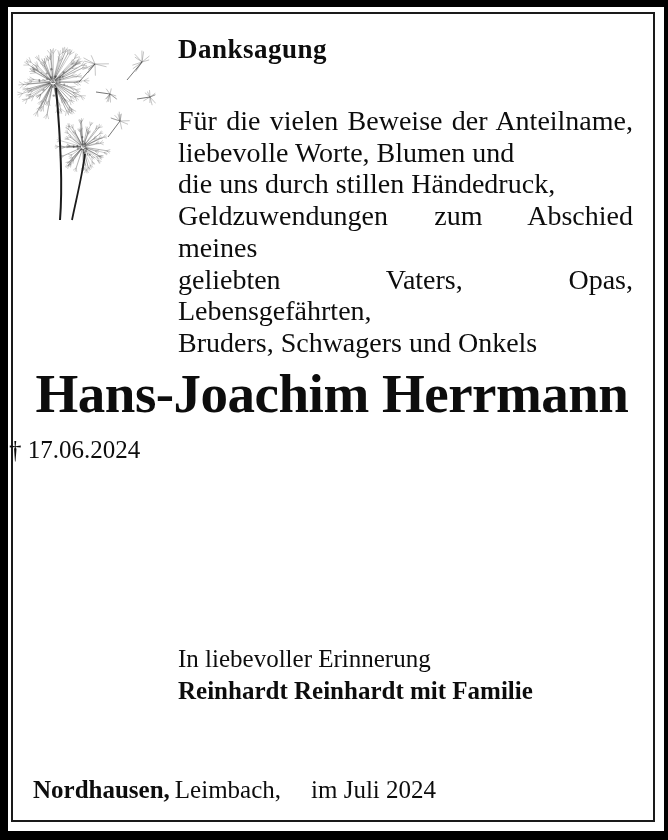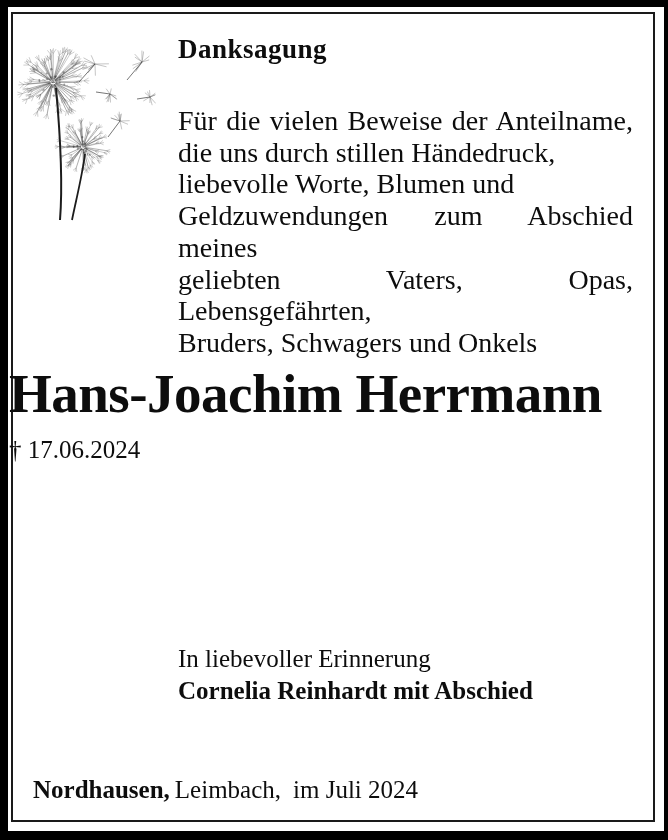--- a/index.html
+++ b/index.html
@@ -14,34 +14,34 @@
   }
   .dandelion{position:absolute;left:8px;top:42px;width:160px;height:200px;}
   .heading{
     position:absolute;left:178px;top:32px;width:300px;
     font-size:27px;line-height:34px;font-weight:bold;letter-spacing:.5px;
   }
   .intro{position:absolute;left:178px;top:105px;width:455px;font-size:28px;line-height:31.7px;}
   .line{white-space:nowrap;}
   .line.stretch{white-space:normal;text-align:justify;text-align-last:justify;}
   .deceased{
-    position:absolute;left:9px;top:363px;width:646px;text-align:left;
+    position:absolute;left:9px;top:363px;width:646px;text-align:center;
     font-size:55px;line-height:62px;font-weight:bold;letter-spacing:-.5px;
   }
   .death-date{
     position:absolute;left:9px;top:435px;width:512px;text-align:left;
     font-size:25px;line-height:30px;
   }
   .thanks{position:absolute;left:31px;top:520px;width:602px;font-size:22px;line-height:32px;}
   .memory{position:absolute;left:178px;top:643px;width:440px;font-size:25px;line-height:32px;}
   .memory .family{font-weight:bold;}
   .signoff{position:absolute;left:33px;top:774px;width:560px;font-size:25px;line-height:32px;white-space:nowrap;}
   .signoff .place{font-weight:bold;}
   .signoff .region{margin-left:5px;}
-  .signoff .issued{margin-left:12px;}
+  .signoff .issued{margin-left:30px;}
 </style>
 </head>
 <body>
 
 <div class="page">
   <div class="paper"></div>
   <div class="rule-frame"></div>
 
   <svg id="dandelion-svg" class="dandelion" viewBox="0 0 160 200">
       <line x1="47.7" y1="39.9" x2="75.9" y2="38.8" stroke="#4f4f4f" stroke-width=".6" opacity="0.39"></line>
@@ -658,36 +658,36 @@
       <line x1="112" y1="79" x2="102.6" y2="75.8" stroke="#4f4f4f" stroke-width=".5" opacity=".65"></line>
       <line x1="112" y1="79" x2="109.9" y2="71.7" stroke="#4f4f4f" stroke-width=".5" opacity=".65"></line>
       <path d="M48,46 C52,90 55,140 52,178" stroke="#1c1c1c" stroke-width="2" fill="none"></path>
       <path d="M77,112 C74,135 68,158 64,178" stroke="#1c1c1c" stroke-width="1.8" fill="none"></path>
     </svg>
 
   <div class="heading">Danksagung</div>
 
   <div class="intro">
     <div class="line stretch">Für die vielen Beweise der Anteilname,</div>
+    <div class="line">liebevolle Worte, Blumen und</div>
     <div class="line">die uns durch stillen Händedruck,</div>
-    <div class="line">liebevolle Worte, Blumen und</div>
     <div class="line stretch">Geldzuwendungen zum Abschied meines</div>
     <div class="line stretch">geliebten Vaters, Opas, Lebensgefährten,</div>
     <div class="line">Bruders, Schwagers und Onkels</div>
   </div>
 
   <div class="deceased">Hans-Joachim Herrmann</div>
 
   <div class="death-date">
     <span>†</span>
     <span>17.06.2024</span>
   </div>
 
 
   <div class="memory">
     <div>In liebevoller Erinnerung</div>
-    <div class="family">Cornelia Reinhardt mit Abschied</div>
+    <div class="family">Reinhardt Reinhardt mit Familie</div>
   </div>
 
   <div class="signoff">
     <span class="place">Nordhausen,</span><span class="region">Leimbach,</span><span class="issued">im Juli 2024</span>
   </div>
 </div>
 
 </body></html>

